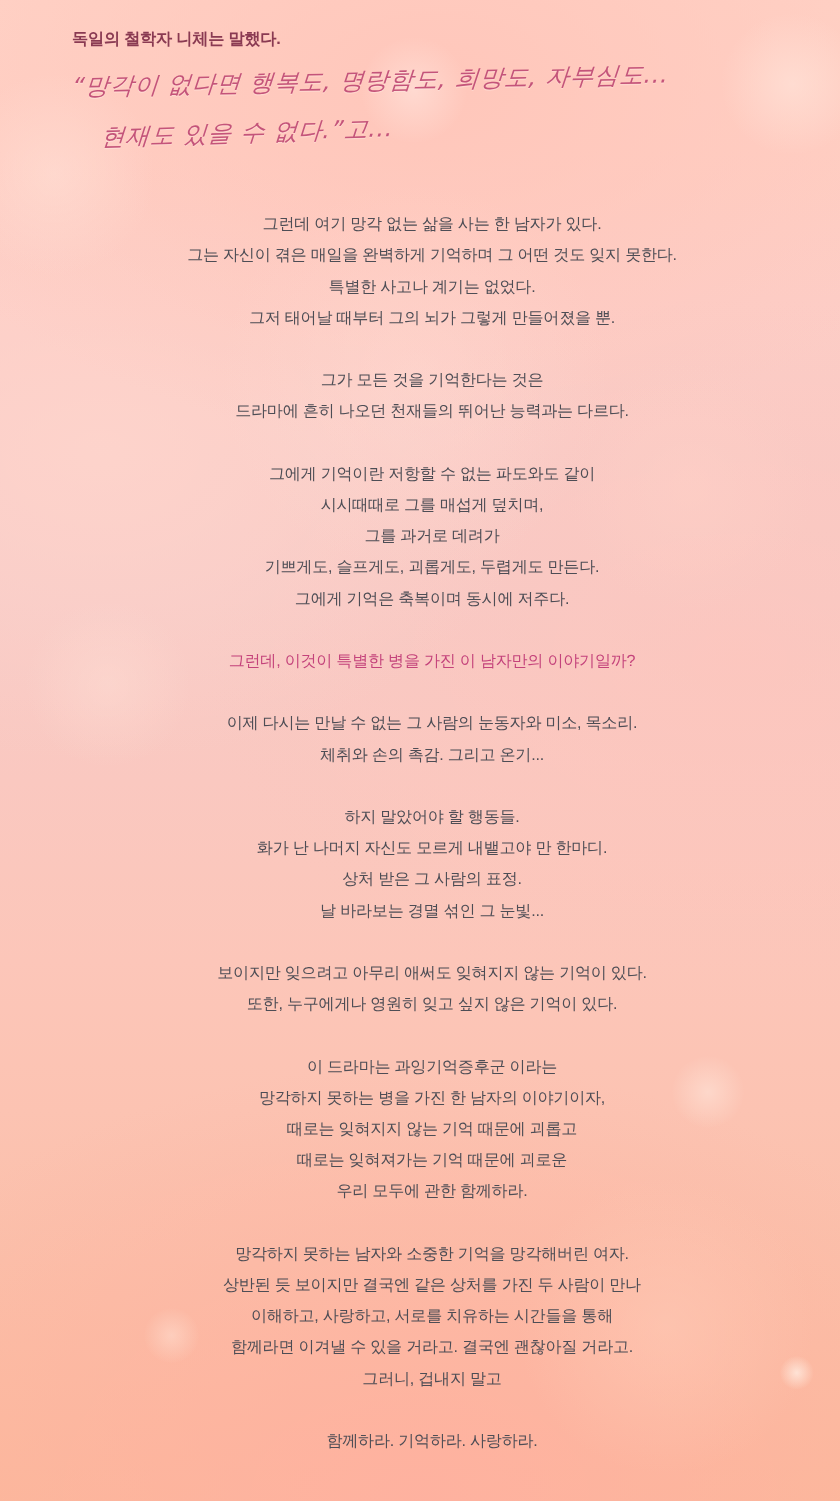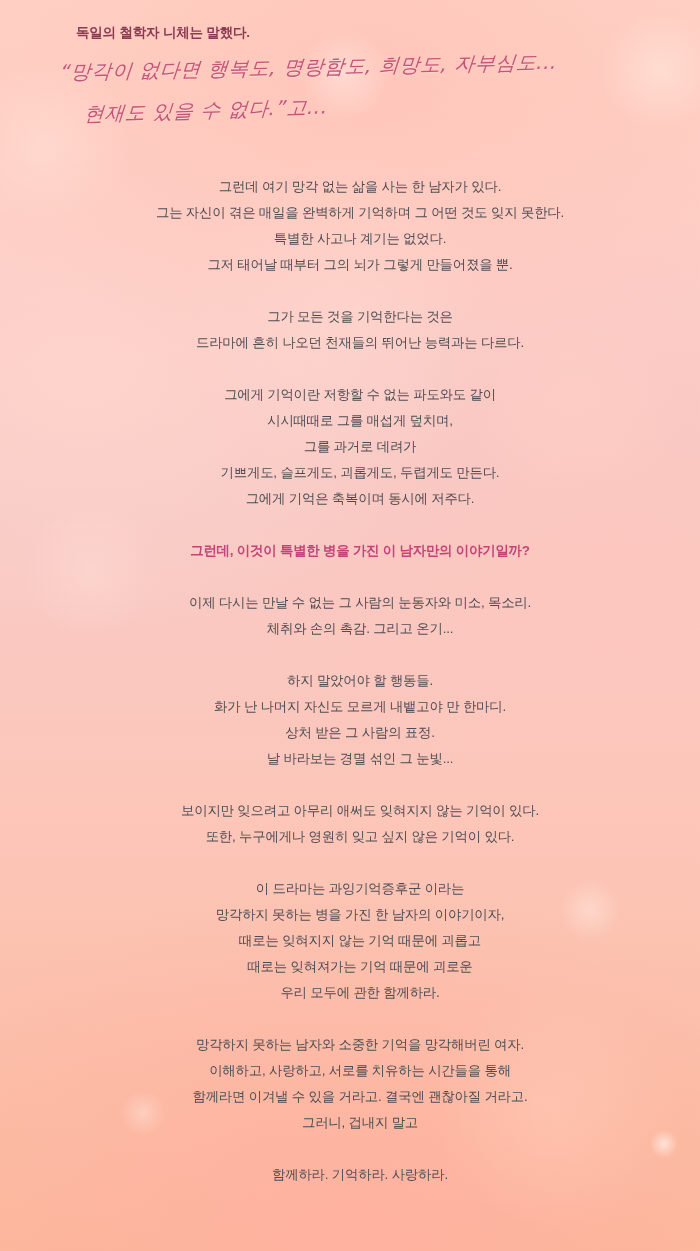--- a/index.html
+++ b/index.html
@@ -55,21 +55,21 @@
   .b10{ width: 330px; height: 330px; left: 180px; top: 150px;  background: radial-gradient(circle, rgba(255,222,214,0.35) 0%, rgba(255,222,214,0) 70%); }
 
   .content {
     position: relative;
     z-index: 3;
     padding: 0;
   }
 
   .headline {
     position: absolute;
-    left: 76px;
+    left: 60px;
     top: 24px;
     font-size: 13.5px;
     font-weight: bold;
     color: #8a3a52;
     letter-spacing: -0.2px;
   }
 
   .quote-block {
     position: absolute;
     left: 60px;
@@ -99,21 +99,21 @@
     font-size: 13.4px;
     line-height: 26px;
     color: #4d4d55;
     letter-spacing: -0.2px;
   }
   .para { margin: 0 0 26px 0; text-align: center; }
   .para:last-child { margin-bottom: 0; }
   .line { display: block; white-space: nowrap; }
   .para.accent .line {
     color: #c4437b;
-    font-weight: bold;
+    font-weight: normal;
   }
 </style>
 </head>
 <body>
 
 <div class="poster">
 
   <div class="bokeh b1"></div>
   <div class="bokeh b2"></div>
   <div class="bokeh b3"></div>
@@ -171,20 +171,21 @@
         </div>
         <div class="para">
           <span class="line">이 드라마는 과잉기억증후군 이라는</span>
           <span class="line">망각하지 못하는 병을 가진 한 남자의 이야기이자,</span>
           <span class="line">때로는 잊혀지지 않는 기억 때문에 괴롭고</span>
           <span class="line">때로는 잊혀져가는 기억 때문에 괴로운</span>
           <span class="line">우리 모두에 관한 함께하라.</span>
         </div>
         <div class="para">
           <span class="line">망각하지 못하는 남자와 소중한 기억을 망각해버린 여자.</span>
+          <span class="line">상반된 듯 보이지만 결국엔 같은 상처를 가진 두 사람이 만나</span>
           <span class="line">이해하고, 사랑하고, 서로를 치유하는 시간들을 통해</span>
           <span class="line">함께라면 이겨낼 수 있을 거라고. 결국엔 괜찮아질 거라고.</span>
           <span class="line">그러니, 겁내지 말고</span>
         </div>
         <div class="para">
           <span class="line">함께하라. 기억하라. 사랑하라.</span>
         </div>
       </div>
 
   </div>

